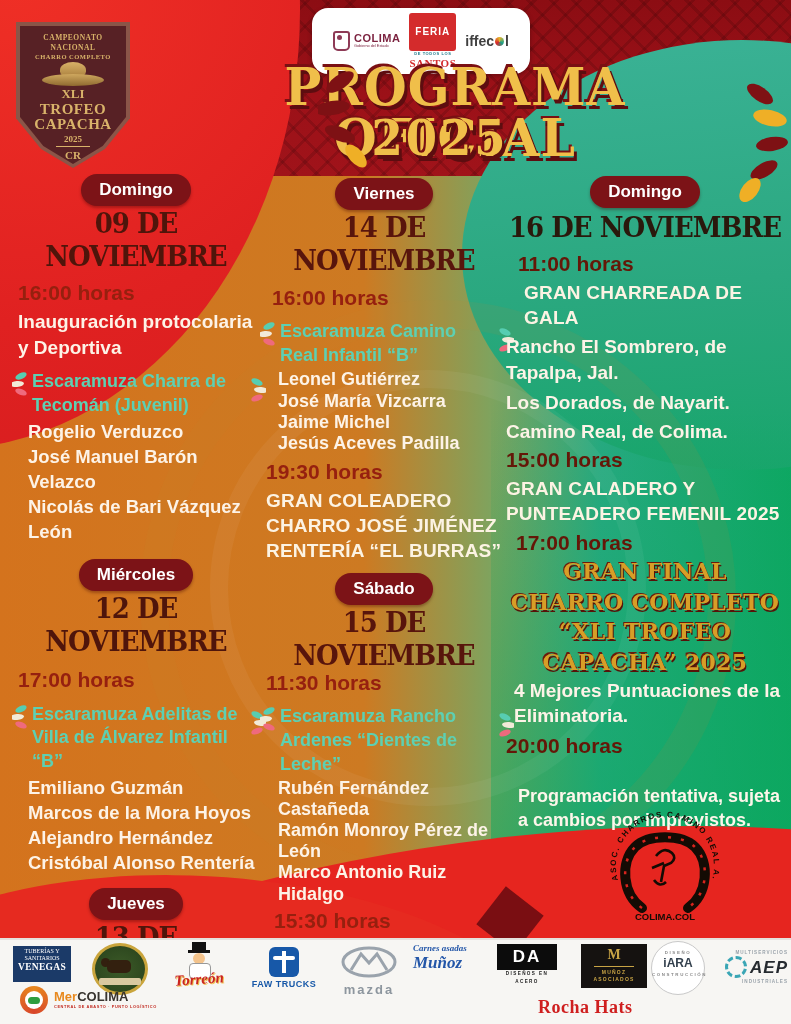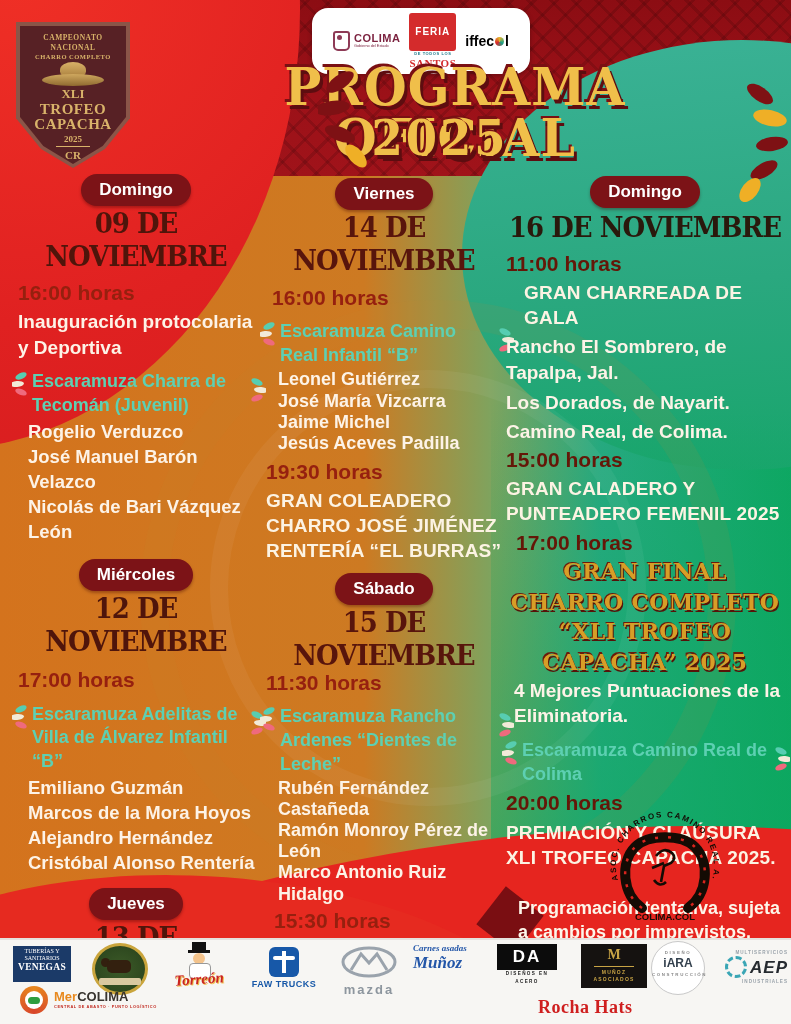--- a/index.html
+++ b/index.html
@@ -46,21 +46,21 @@
     display:flex;align-items:center;justify-content:center;gap:9px;box-shadow:0 2px 5px rgba(0,0,0,.3);}
   .colima{display:flex;align-items:center;gap:4px;}
   .crest{width:13px;height:16px;border:2px solid #8e3a56;border-radius:3px 3px 5px 5px;position:relative;}
   .crest:before{content:"";position:absolute;left:2px;top:2px;width:5px;height:5px;background:#8e3a56;border-radius:50%;}
   .colima-txt .nm{font:800 11px/1 "Liberation Sans",sans-serif;color:#7c2340;letter-spacing:.5px;}
   .colima-txt .sub{font:400 3.8px/1.4 "Liberation Sans",sans-serif;color:#7c2340;}
   .feria{text-align:center;}
   .feria .f1{font:800 10px/1 "Liberation Sans",sans-serif;color:#fff;background:#d42b2c;padding:14px 5px;border-radius:3px;letter-spacing:1px;}
   .feria .f2{font:700 4px/1.6 "Liberation Sans",sans-serif;color:#1f7a8a;letter-spacing:.6px;}
   .feria .f3{font:800 11px/1 "Liberation Serif",serif;color:#d42b2c;letter-spacing:.5px;}
-  .iffecol{display:flex;align-items:center;font:800 14px/1 "Liberation Sans",sans-serif;color:#000000;text-align:center;}
+  .iffecol{display:flex;align-items:center;font:800 14px/1 "Liberation Sans",sans-serif;color:#404040;text-align:center;}
   .iffecol .dot{width:9px;height:9px;border-radius:50%;margin:0 1px;background:conic-gradient(#e3b32b,#18a38b,#d9252b,#e3b32b);}
   
   .title1{position:absolute;left:175px;top:64px;width:560px;text-align:center;
     font:900 49px/1 "DejaVu Serif",serif;color:#f0bf4a;letter-spacing:1px;
     text-shadow:3px 4px 0 #5d0d10,-2px -2px 0 #7a1013;transform:scaleY(1.06);}
   .title2{position:absolute;left:160px;top:116px;width:560px;text-align:center;
     font:900 45px/1 "DejaVu Serif",serif;color:#f0bf4a;letter-spacing:3px;
     text-shadow:3px 4px 0 #5d0d10,-2px -2px 0 #7a1013;transform:scaleY(1.06);}
   .pet{position:absolute;}
   
@@ -313,45 +313,31 @@
           <ellipse cx="9" cy="20" rx="6" ry="3" fill="#ef6a7d" transform="rotate(22 9 20)"></ellipse>
         </svg>
     </div>
     <div class="name sm" style="margin-left:24px">Juan Pablo Dwyer</div>
 
   </div>
 
   <div class="col col3">
     <span class="badge" style="margin-top:4px">Domingo</span>
     <div class="date">16 DE NOVIEMBRE</div>
-    <div class="time" style="margin-top:8px;margin-left:2px">11:00 horas</div>
+    <div class="time" style="margin-top:8px;margin-left:14px">11:00 horas</div>
     <div class="caps" style="margin-left:20px">GRAN CHARREADA DE GALA</div>
     <div class="ev" style="margin-left:2px">Rancho El Sombrero, de Tapalpa, Jal.</div>
     <div class="ev" style="margin-left:2px">Los Dorados, de Nayarit.</div>
     <div class="ev" style="margin-left:2px">Camino Real, de Colima.</div>
     <div class="time" style="margin:2px 0 0 2px">15:00 horas</div>
     <div class="caps" style="margin-left:2px">GRAN CALADERO Y PUNTEADERO FEMENIL 2025</div>
     <div class="time" style="margin:4px 0 0 12px">17:00 horas</div>
     <div class="final">GRAN FINAL CHARRO COMPLETO “XLI TROFEO CAPACHA” 2025</div>
     <div class="ev" style="margin-left:10px">4 Mejores Puntuaciones de la Eliminatoria.</div>
-    <div class="esc" style="margin-left:18px">
-      <svg class="pl" width="16" height="24" viewBox="0 0 16 24">
-          <ellipse cx="9" cy="4" rx="6" ry="3" fill="#57cdb1" transform="rotate(-25 9 4)"></ellipse>
-          <ellipse cx="5" cy="12" rx="7" ry="3" fill="#f2ead8" transform="rotate(-5 5 12)"></ellipse>
-          <ellipse cx="9" cy="20" rx="6" ry="3" fill="#ef6a7d" transform="rotate(22 9 20)"></ellipse>
-        </svg>
-      <span>Escaramuza Camino Real de Colima</span>
-      <svg class="pr" width="16" height="24" viewBox="0 0 16 24">
-          <ellipse cx="9" cy="4" rx="6" ry="3" fill="#57cdb1" transform="rotate(-25 9 4)"></ellipse>
-          <ellipse cx="5" cy="12" rx="7" ry="3" fill="#f2ead8" transform="rotate(-5 5 12)"></ellipse>
-          <ellipse cx="9" cy="20" rx="6" ry="3" fill="#ef6a7d" transform="rotate(22 9 20)"></ellipse>
-        </svg>
-    </div>
     <div class="time" style="margin:4px 0 0 2px">20:00 horas</div>
-    <div class="caps" style="margin-left:2px">PREMIACIÓN Y CLAÚSURA XLI TROFEO CAPACHA 2025.</div>
     <div class="note">Programación tentativa, sujeta a cambios por imprevistos.</div>
   </div>
 
   <svg class="seal" width="134" height="126" viewBox="0 0 134 126">
     <defs>
         <path id="ringPath" d="M 20 72 A 49 49 0 1 1 114 72"></path>
       </defs>
     <text font-size="8" font-weight="bold" fill="#140b04" letter-spacing="1.6" font-family="Liberation Sans,sans-serif">
       <textPath href="#ringPath">ASOC. CHARROS CAMINO REAL A.C.</textPath>
     </text>

